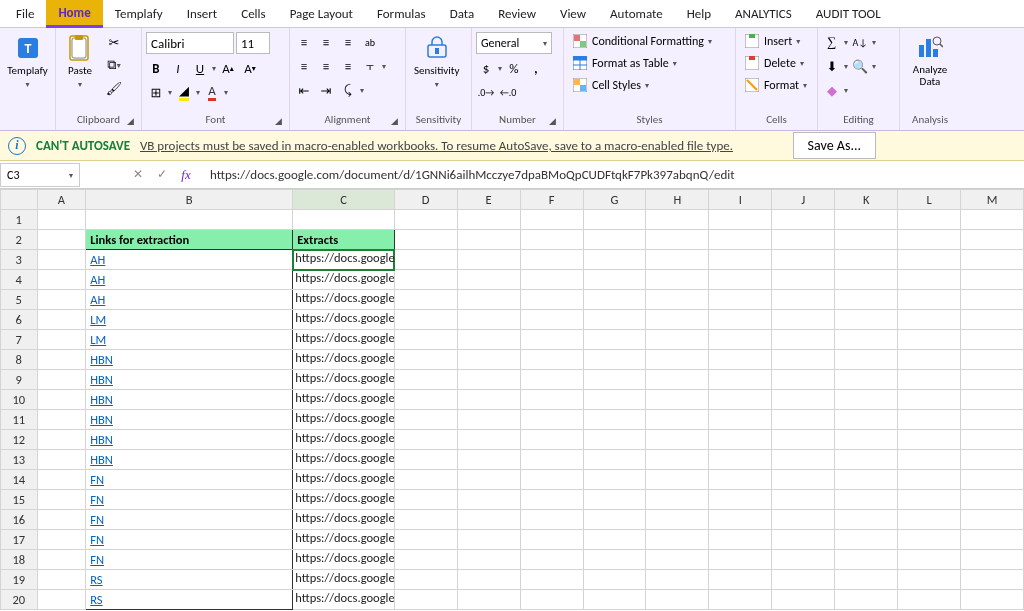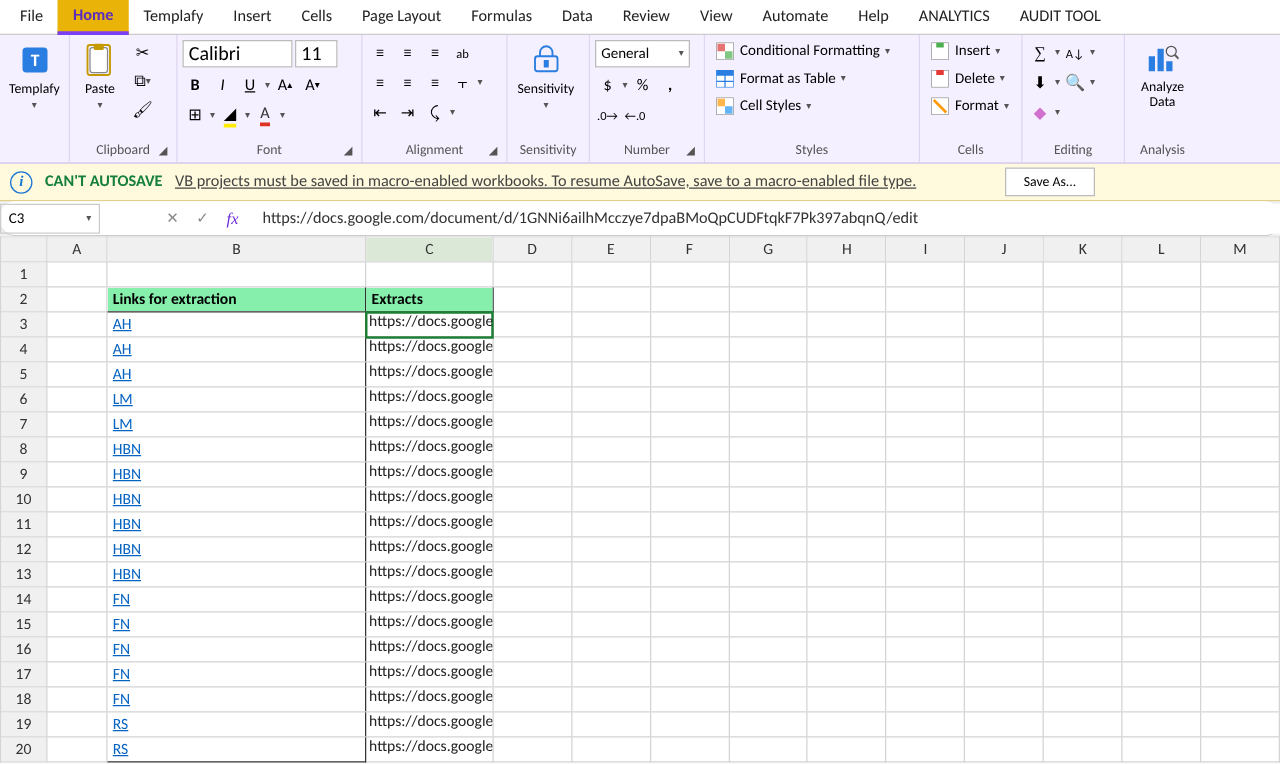--- a/index.html
+++ b/index.html
@@ -16,38 +16,38 @@
 .group-label { font-size: 11px; color: #555; text-align: center; padding: 2px 0 4px; }
 .group-body { display: flex; align-items: flex-start; gap: 4px; flex: 1; }
 .big-btn { display: flex; flex-direction: column; align-items: center; gap: 2px; padding: 2px 4px; min-width: 40px; font-size: 11px; }
 .big-btn .ico { width: 28px; height: 28px; display: flex; align-items: center; justify-content: center; font-size: 20px; }
 .col { display: flex; flex-direction: column; gap: 3px; }
 .row { display: flex; align-items: center; gap: 2px; }
 .small-btn { width: 20px; height: 20px; display: flex; align-items: center; justify-content: center; border: 1px solid transparent; font-size: 13px; }
 .dialog-launcher { position: absolute; right: 2px; bottom: 3px; width: 12px; height: 12px; font-size: 9px; color: #555; }
 .caret { font-size: 8px; color: #555; }
 
-.font-select { border: 1px solid #bbb; background: #fff; height: 22px; font-size: 16px; padding: 0 4px; }
+.font-select { border: 1px solid #bbb; background: #fff; height: 22px; font-size: 13px; padding: 0 4px; }
 .font-name { width: 88px; }
 .font-size { width: 34px; }
 
 .num-select { border: 1px solid #bbb; background: #fff; height: 22px; width: 76px; font-size: 12px; padding: 0 4px; display:flex;align-items:center;justify-content:space-between;}
 
 .style-btn { display: flex; align-items: center; gap: 4px; font-size: 12px; padding: 1px 4px; white-space: nowrap; }
 .style-btn .ico { width: 16px; height: 16px; display:flex;align-items:center;justify-content:center;}
 
 
 .autosave-bar { display: flex; align-items: center; height: 30px; background: #fff9dd; border-bottom: 1px solid #e0d090; padding: 0 8px; gap: 10px; font-size: 13px; }
 .info-icon { width: 18px; height: 18px; border: 1px solid #1976d2; border-radius: 50%; color: #1976d2; display:flex;align-items:center;justify-content:center;font-size:12px;font-style:italic;font-family:serif;font-weight:bold;}
 .autosave-title { font-weight: bold; color: #15803d;}
 .autosave-msg { color: #444; text-decoration: underline; }
-.saveas-btn { margin-left: auto; margin-right: 140px; background: #fff; border: 1px solid #bbb; padding: 4px 14px; font-size: 11px; }
-
-
-.formula-row { display: flex; align-items: center; height: 28px; background: #fff; border-bottom: 1px solid #ccc; border-radius: 12px; }
+.saveas-btn { margin-left: auto; margin-right: 140px; background: #fff; border: 1px solid #bbb; padding: 4px 14px; font-size: 14px; }
+
+
+.formula-row { display: flex; align-items: center; height: 28px; background: #fff; border-bottom: 1px solid #ccc; }
 .name-box { width: 80px; border: 1px solid #ccc; height: 24px; display:flex;align-items:center;padding:0 6px;font-size:12px;justify-content:space-between;}
 .fn-btns { display: flex; gap: 8px; padding: 0 10px; color: #888;}
 .fn-btns span { width: 16px; text-align:center;}
 .fx { font-style: italic; font-family: serif; font-size: 13px; color:#6d28d9;}
 .formula-input { flex: 1; border: none; height: 24px; font-size: 13px; padding: 0 6px; color:#333;}
 
 
 .grid-wrap { position: relative; height: 422px; overflow: hidden; background: #fff;}
 table.grid { border-collapse: collapse; table-layout: fixed; width: 100%; }
 .grid th, .grid td { border: 1px solid #d4d4d4; height: 20px; font-size: 12.5px; overflow: hidden; white-space: nowrap; }

